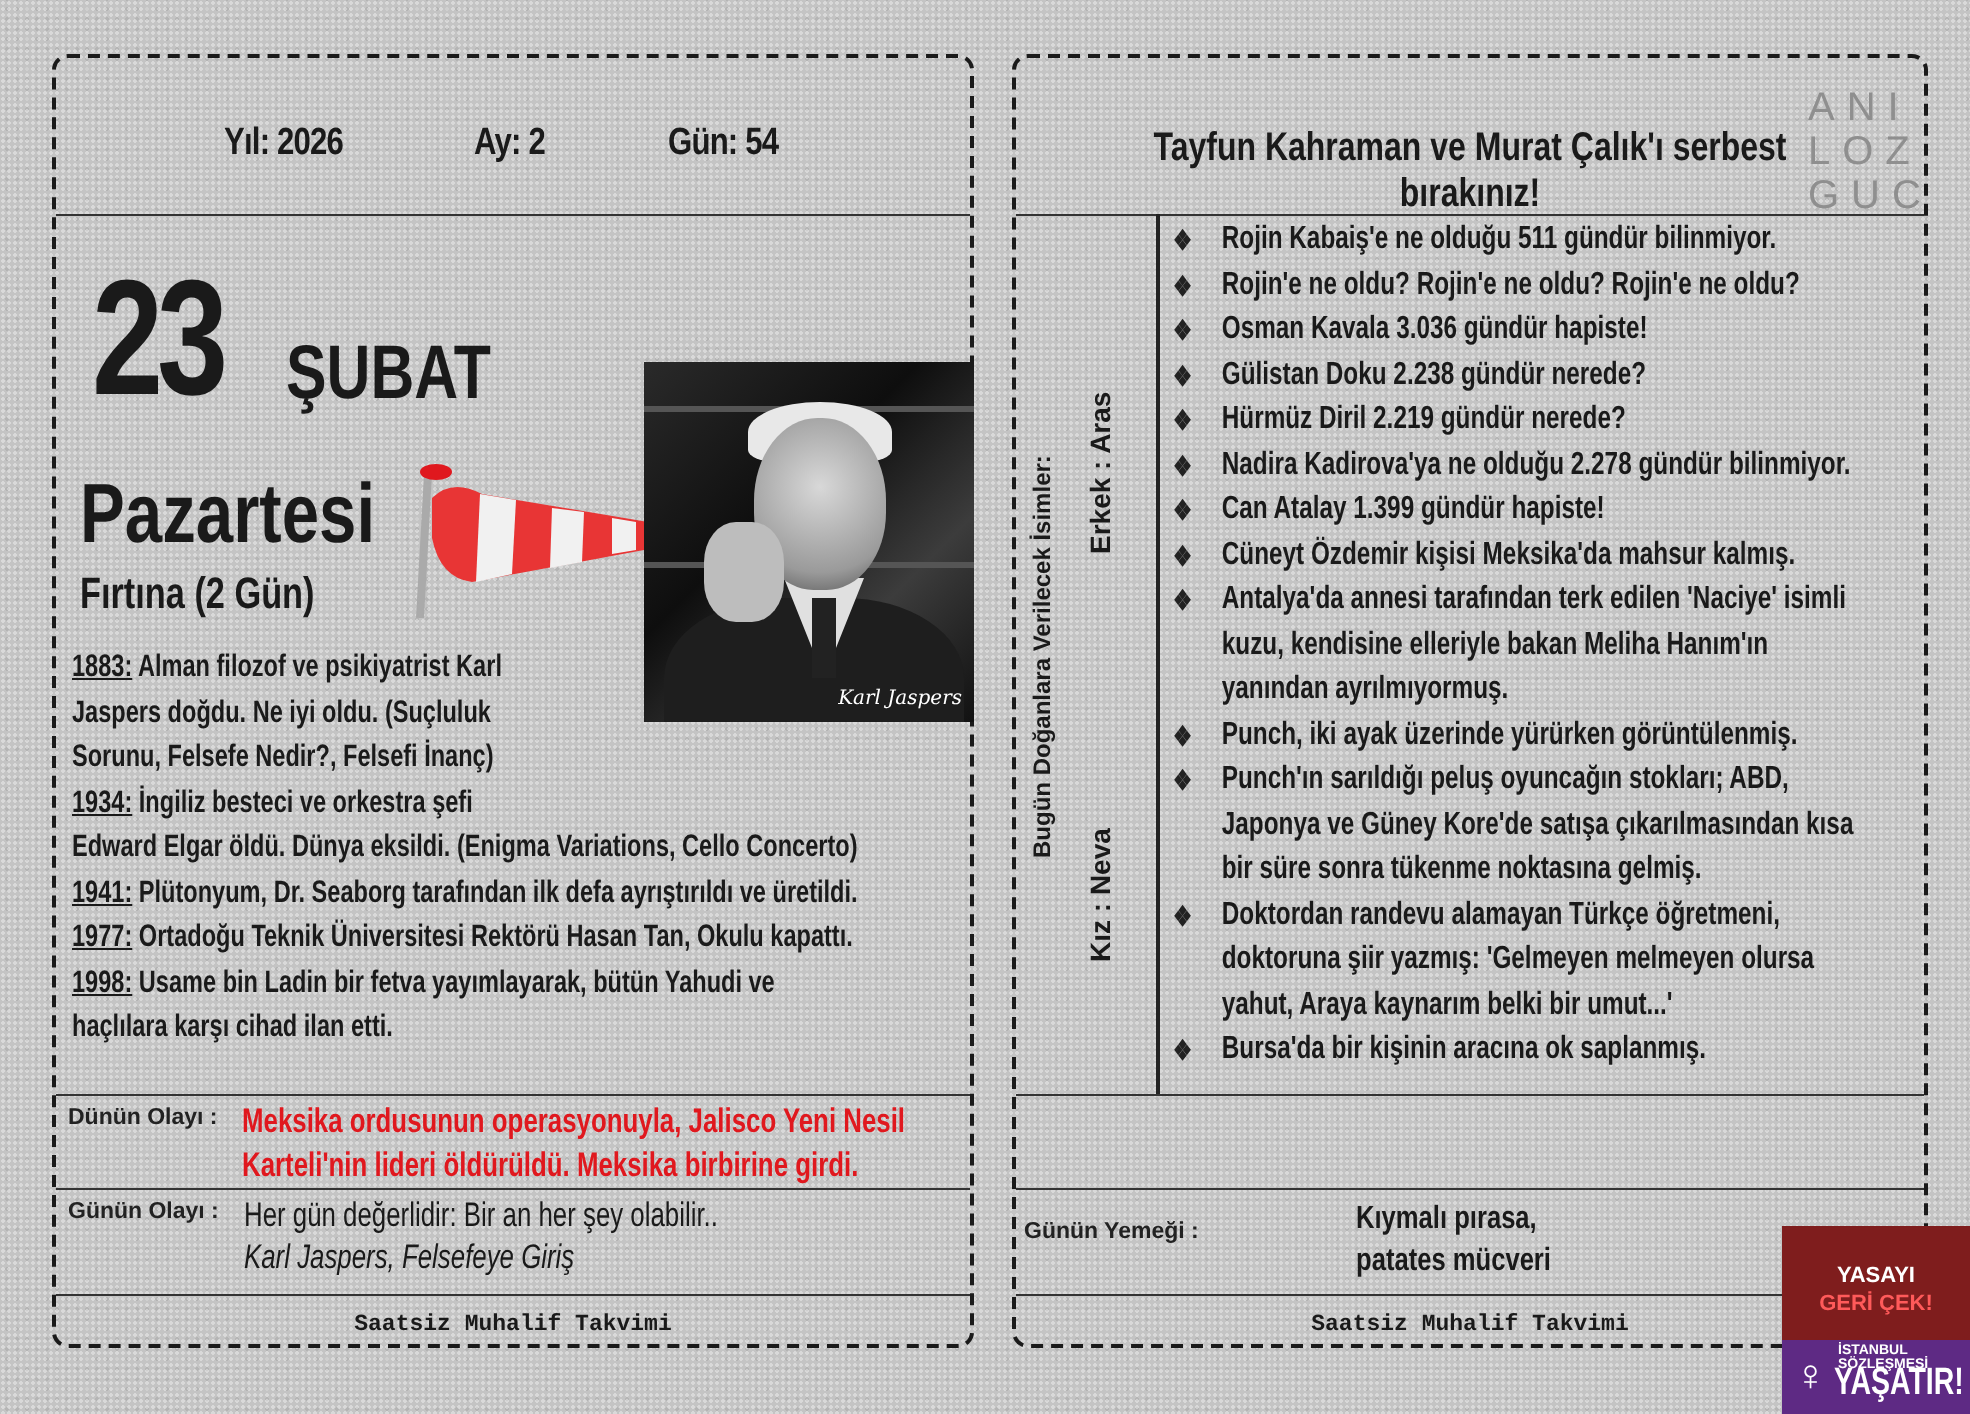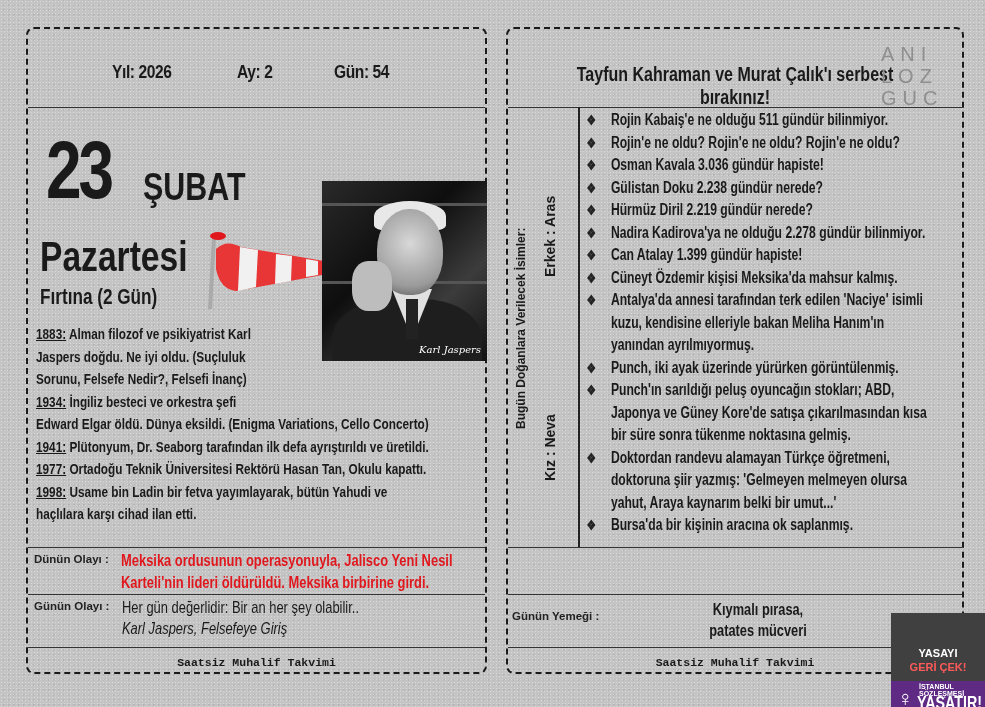--- a/index.html
+++ b/index.html
@@ -45,28 +45,28 @@
 
   .lab { position:absolute; font-size:11.5px; font-weight:bold; color:#222;text-align:center; }
   .red { position:absolute; color:#e0181e; font-weight:bold; font-size:17px; line-height:21px; transform:scaleX(0.76); transform-origin:left top; width:500px; }
   .quote { position:absolute; font-size:17px; line-height:21px; transform:scaleX(0.76); transform-origin:left top; width:500px; }
   .quote i { display:block; }
   .footer { position:absolute; left:0; right:0; text-align:center; font-size:11.5px; font-weight:bold;font-family:Liberation Mono, monospace; }
 
   
   .banner { position:absolute; left:0; right:0; text-align:center; font-size:20px; font-weight:bold; }
   .banner span { display:inline-block; transform:scaleX(0.8); }
-  .anlogo { position:absolute; left:373px; top:14px; color:#8f8f8f; font-size:20px; line-height:22px; letter-spacing:6px; font-weight:normal; }
+  .anlogo { position:absolute; left:396px; top:14px; color:#8f8f8f; font-size:20px; line-height:22px; letter-spacing:6px; font-weight:normal; }
   .vside { position:absolute; top:150px; left:8px; transform:rotate(-90deg); transform-origin:left top; font-size:12px; font-weight:bold; white-space:nowrap; }
   .vsep { position:absolute; left:70px; top:78px; width:2px; height:440px; background:#222; }
   .news { position:absolute; left:74px; top:80px; width:470px; font-size:16px; line-height:22.5px; font-weight:bold; transform:scaleX(0.76); transform-origin:left top; list-style:none; padding:0; margin:0; }
   .news li { position:relative; padding-left:38px; }
   .news li:before { content:"\2756"; position:absolute; left:6px; top:0; font-size:14px; color:#222; }
   .badge { position:absolute; left:891px; top:613px; width:94px; height:94px; }
-  .badge .top { height:68px; background:#404040; color:#fff; text-align:center; font-weight:bold; font-size:11px; line-height:14px; padding-top:33px; box-sizing:border-box; }
+  .badge .top { height:57px; background:#7f1d1d; color:#fff; text-align:center; font-weight:bold; font-size:11px; line-height:14px; padding-top:18px; box-sizing:border-box; }
   .badge .top .r { color:#ff5a5a; }
   .badge .bot { height:37px; background:#5e2a84; color:#fff; position:relative; }
   .badge .bot .s { position:absolute; left:28px; top:2px; font-size:7px; font-weight:bold; }
   .badge .bot .y { position:absolute; left:26px; top:11px; font-size:19px; font-weight:900; transform:scaleX(0.75); transform-origin:left top; }
   .badge .bot .v { position:absolute; left:6px; top:5px; font-size:22px; }
 </style>
 </head>
 <body>
 
 <div id="left" class="card">
@@ -153,21 +153,21 @@
     <li>Antalya'da annesi tarafından terk edilen 'Naciye' isimli kuzu, kendisine elleriyle  bakan Meliha Hanım'ın yanından ayrılmıyormuş.</li>
     <li>Punch, iki ayak üzerinde yürürken görüntülenmiş.</li>
     <li>Punch'ın sarıldığı peluş oyuncağın stokları; ABD, Japonya ve Güney Kore'de satışa çıkarılmasından kısa bir süre sonra tükenme noktasına gelmiş.</li>
     <li>Doktordan randevu alamayan Türkçe öğretmeni, doktoruna şiir yazmış: 'Gelmeyen melmeyen olursa yahut, Araya kaynarım belki bir umut...'</li>
     <li>Bursa'da bir kişinin aracına ok saplanmış.</li>
   </ul>
 
   <div class="hline" style="top:518px"></div>
   <div class="hline" style="top:565px"></div>
   <span class="lab" style="left:4px;top:581px">Günün Yemeği :</span>
-  <div class="abs" style="left:150px;top:570px;width:200px;text-align:center;font-size:16px;line-height:21px;font-weight:bold">
+  <div class="abs" style="left:150px;top:570px;width:200px;font-size:16px;line-height:21px;font-weight:bold">
     <div style="transform:scaleX(0.8)">Kıymalı pırasa,</div>
     <div style="transform:scaleX(0.8)">patates mücveri</div>
   </div>
   <div class="hline" style="top:618px"></div>
   <div class="footer" style="top:627px">Saatsiz Muhalif Takvimi</div>
 </div>
 
 <div class="badge">
   <div class="top">
     <div>YASAYI</div>

